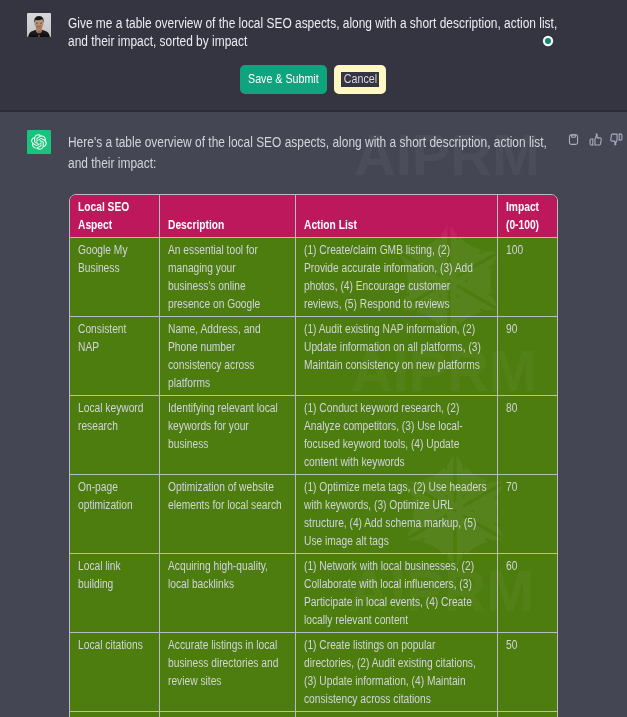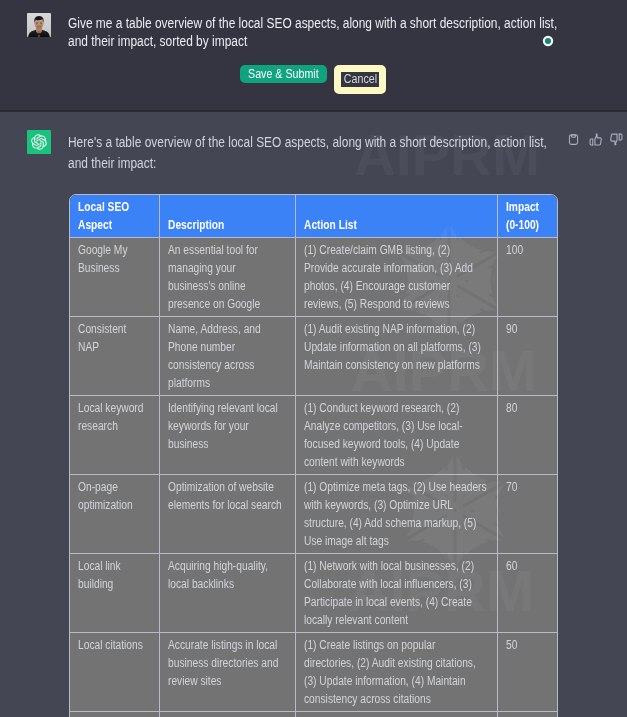--- a/index.html
+++ b/index.html
@@ -28,38 +28,38 @@
   .avatar-bot{position:absolute;left:27px;top:130px;width:24px;height:24px;border-radius:1px;background:#19c37d;
               display:flex;align-items:center;justify-content:center;z-index:4;}
 
   .utext{position:absolute;left:68px;top:14px;font-size:14px;line-height:18px;color:#ececf1;z-index:4;}
   .atext{position:absolute;left:68px;top:132px;font-size:14px;line-height:20.5px;color:#d1d5db;z-index:4;}
 
   .btnrow{position:absolute;left:240px;top:65px;z-index:4;}
   .btn{display:inline-block;font-size:12.5px;border-radius:5px;vertical-align:top;
        font-family:"Liberation Sans",sans-serif;cursor:pointer;padding:0;text-align:center;
        line-height:1;box-sizing:border-box;}
-  .btn-primary{background:#10a37f;color:#fff;border:none;height:18px;width:87px;margin-right:7px;}
+  .btn-primary{background:#10a37f;color:#fff;border:none;height:29px;width:87px;margin-right:7px;}
   .btn-secondary{background:transparent;color:#d9d9e3;border:7px solid #fef9c3;height:29px;width:52px;}
 
   .dot{position:absolute;left:545px;top:38px;width:6px;height:6px;border-radius:50%;
        background:#0b8a6f;box-shadow:0 0 0 2.2px #f6f6f8;z-index:5;}
 
   .actions{position:absolute;left:567px;top:133px;display:flex;gap:8.5px;z-index:5;}
   .actions svg{display:block;}
 
   
   .tblwrap{position:absolute;left:69px;top:194px;z-index:3;border:1px solid #b8bac4;border-radius:7px;width:487px;}
   table.tbl{border-collapse:collapse;border-spacing:0;table-layout:fixed;width:487px;}
   .tbl thead tr th:first-child{border-top-left-radius:6px;}
   .tbl thead tr th:last-child{border-top-right-radius:6px;margin-left:12px;}
   .tbl th,.tbl td{border:0;border-right:1px solid #b8bac4;border-bottom:1px solid #b8bac4;padding:0;text-align:left;vertical-align:top;}
   .tbl th:last-child,.tbl td:last-child{border-right:0;}
-  .tbl th{background:#3b82f6;}
-  .tbl td{background:#737373;}
+  .tbl th{background:#be185d;}
+  .tbl td{background:#4d7c0f;}
   .cell{font-size:12px;line-height:18px;padding:3px 8px 3px 8px;}
   .cell.hd{color:#fff;font-weight:700;}
   .cell.bd{color:#d1d5db;font-weight:400;}
   .cell .ln{display:block;height:18px;}
 </style>
 </head>
 <body>
 
 <div id="page">
 

